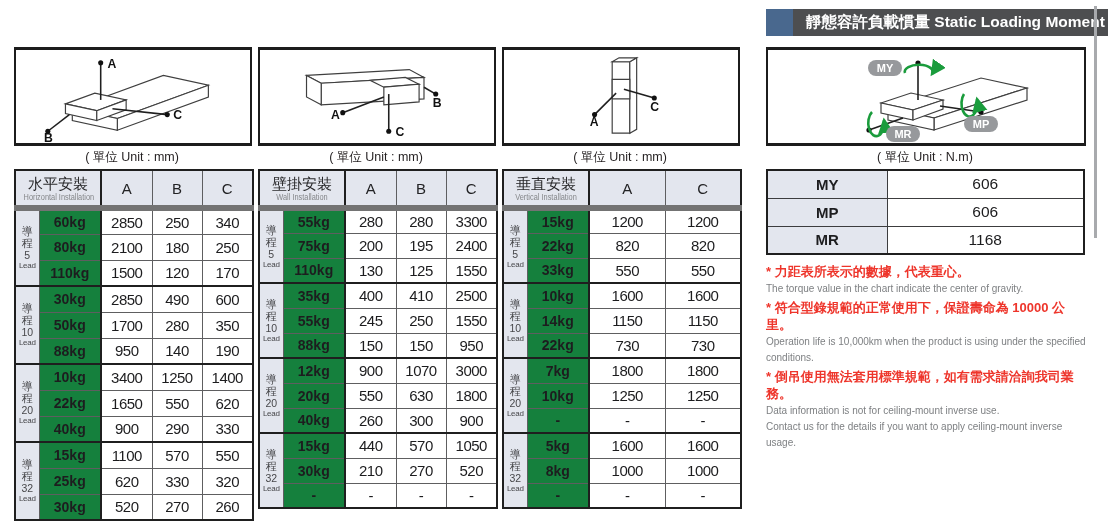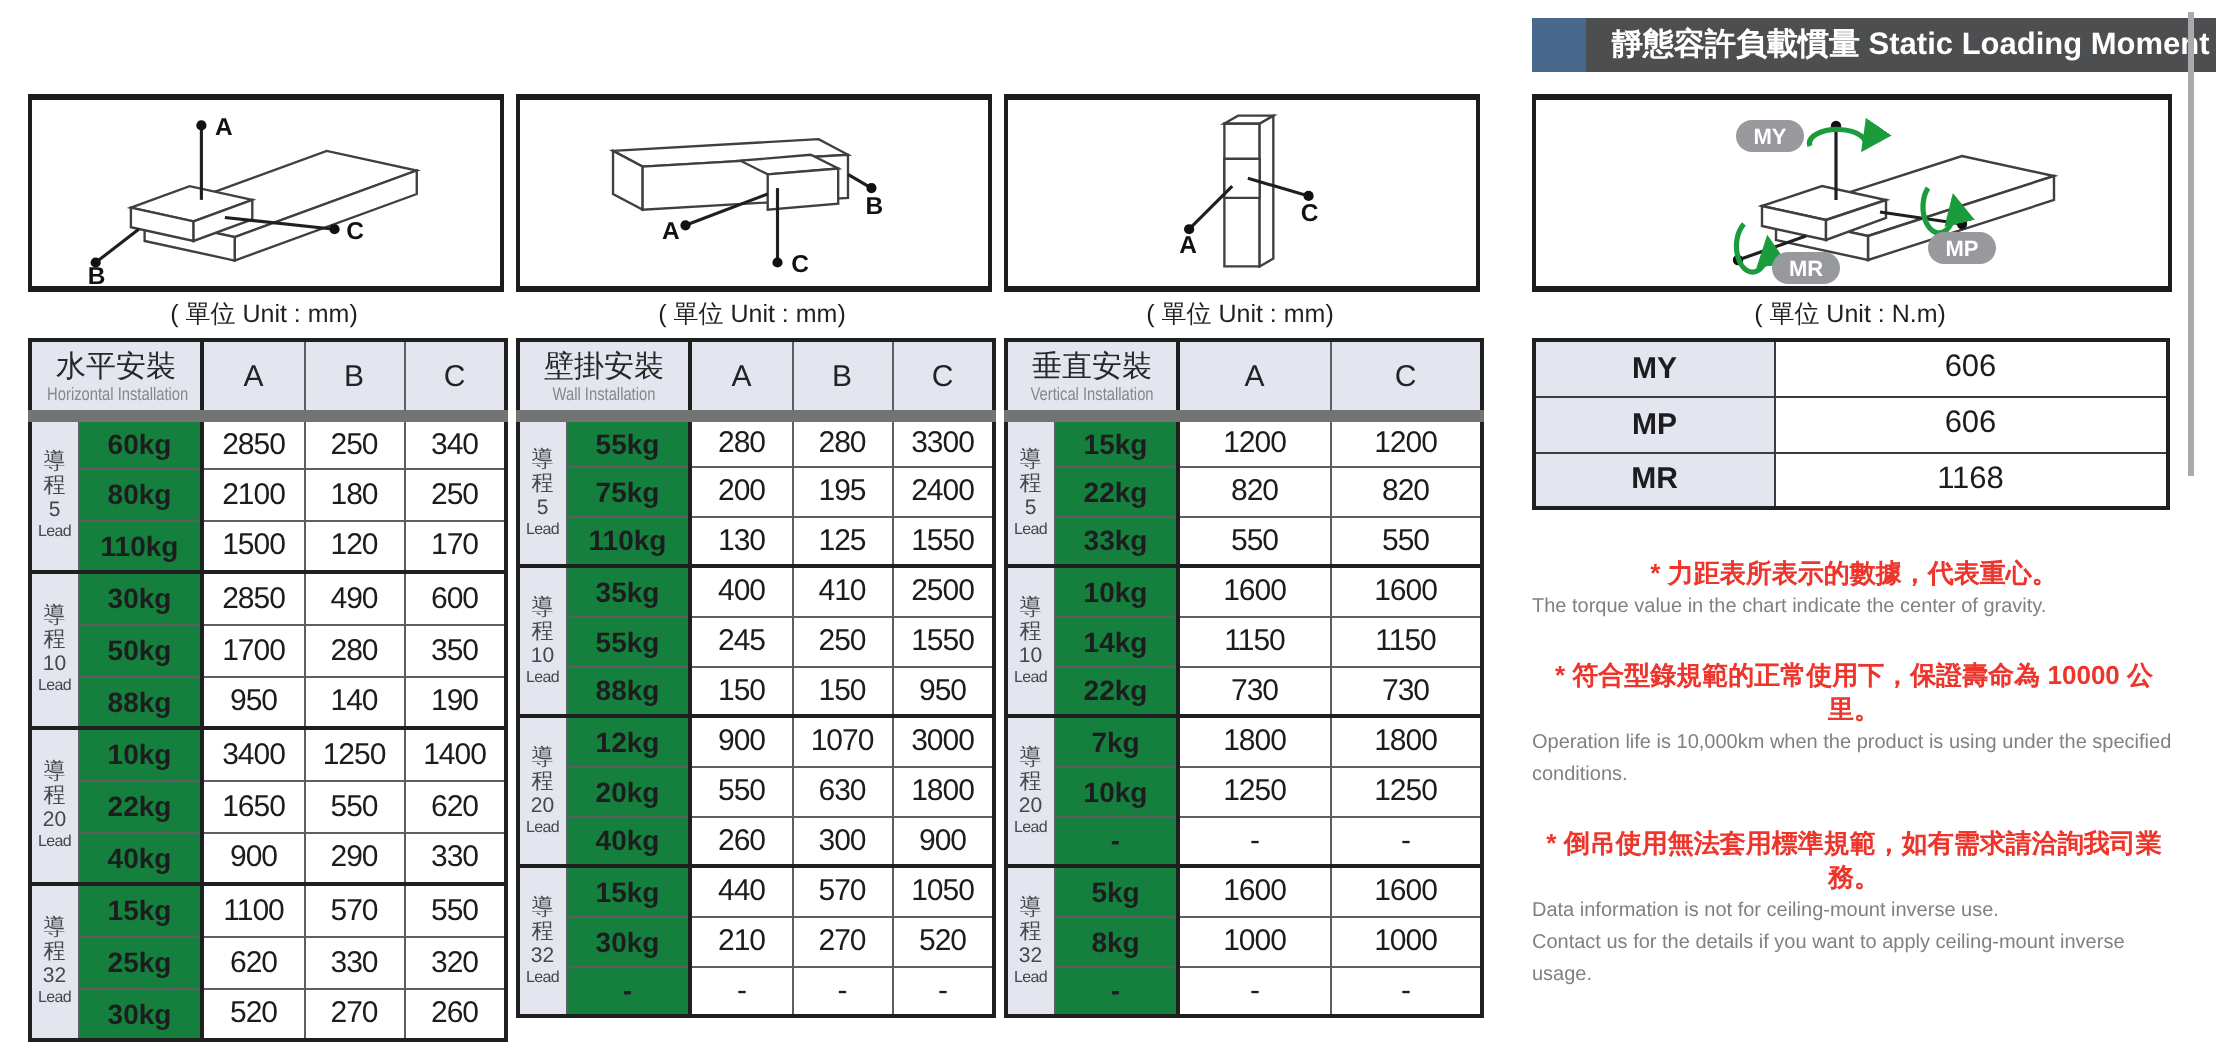--- a/index.html
+++ b/index.html
@@ -49,21 +49,21 @@
 
   
   .moment-table { position: absolute; top: 169px; left: 0; border-collapse: collapse;
     table-layout: fixed; width: 319px; border: 2px solid #1f1f1f; }
   .moment-table td { border: 1.5px solid #3c3c3e; height: 28px; text-align: center; vertical-align: middle; }
   .m-label { width: 120px; background: #e3e6ee; font-weight: bold; font-size: 15px; color: #1d1d1f; }
   .m-value { font-size: 15.5px; color: #1c1c1e; }
 
   
   .notes { position: absolute; top: 261px; left: 0; width: 322px; }
-  .note-zh { color: #ee352b; font-weight: bold; font-size: 13px; line-height: 17.5px; margin-top: 17px; text-align: center; }
+  .note-zh { color: #ee352b; font-weight: bold; font-size: 13px; line-height: 17.5px; margin-top: 2px; }
   .note-en { color: #7e8083; font-size: 10px; line-height: 16px; }
 
   .page-edge-line { position: absolute; left: 1094px; top: 6px; width: 2.5px; height: 232px; background: #a8aaad; }
 
   
   .rail { fill: #fff; stroke: #3f3f3f; stroke-width: 1.2; }
   .mline { stroke: #1f1f1f; stroke-width: 1.6; fill: none; }
   .dot { fill: #111; }
   .dlabel { font-family: "Liberation Sans", sans-serif; font-size: 12.5px; font-weight: bold; fill: #111; }
   .garrow { stroke: #1a9c3c; stroke-width: 2.6; fill: none; }

